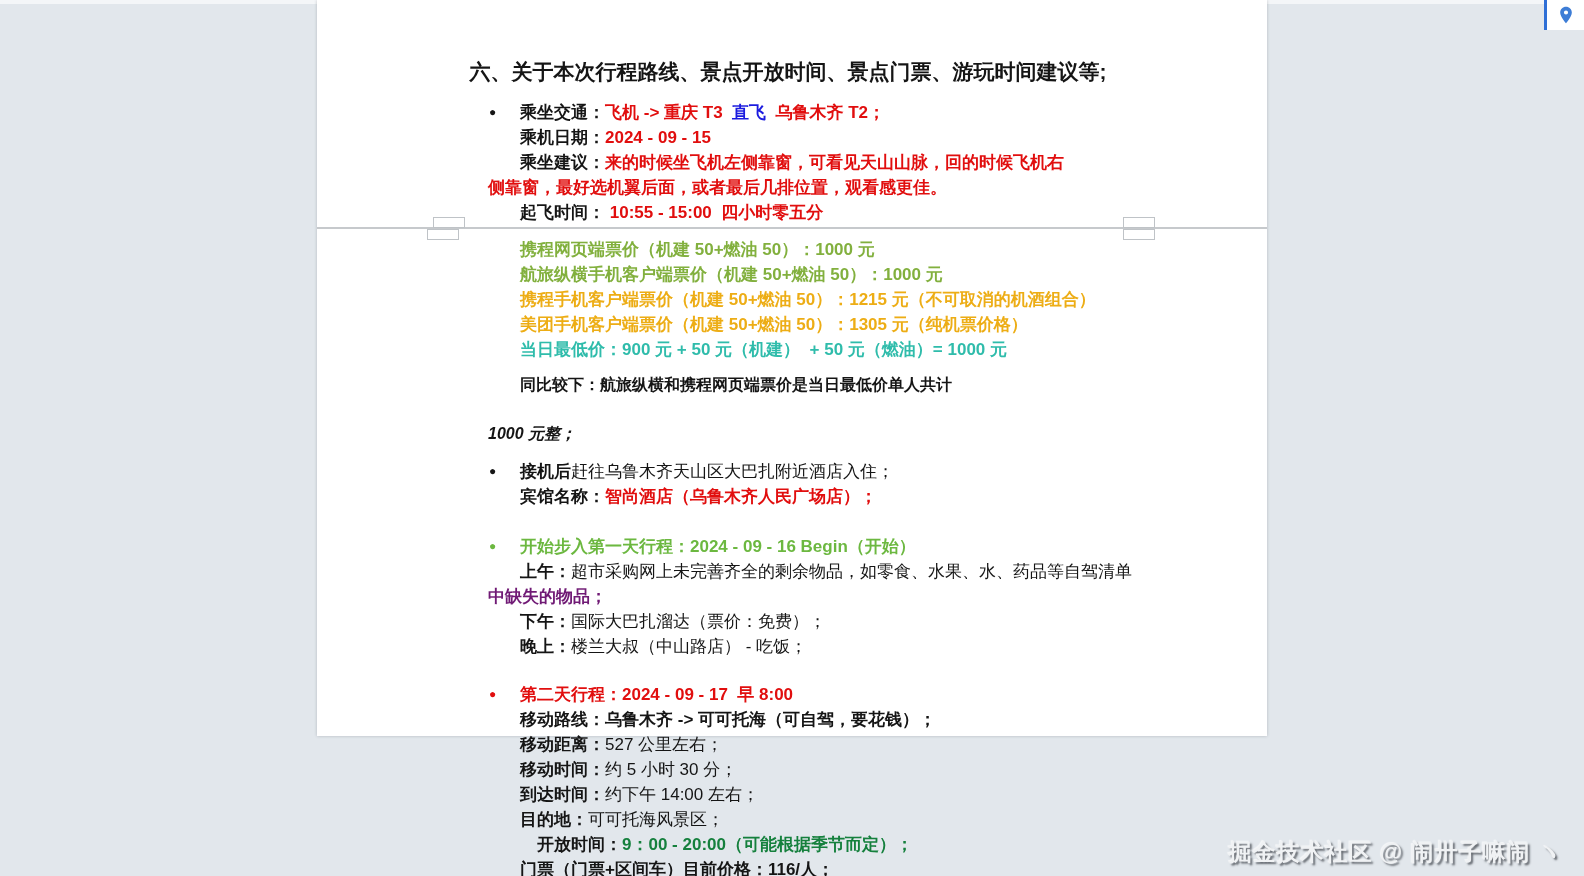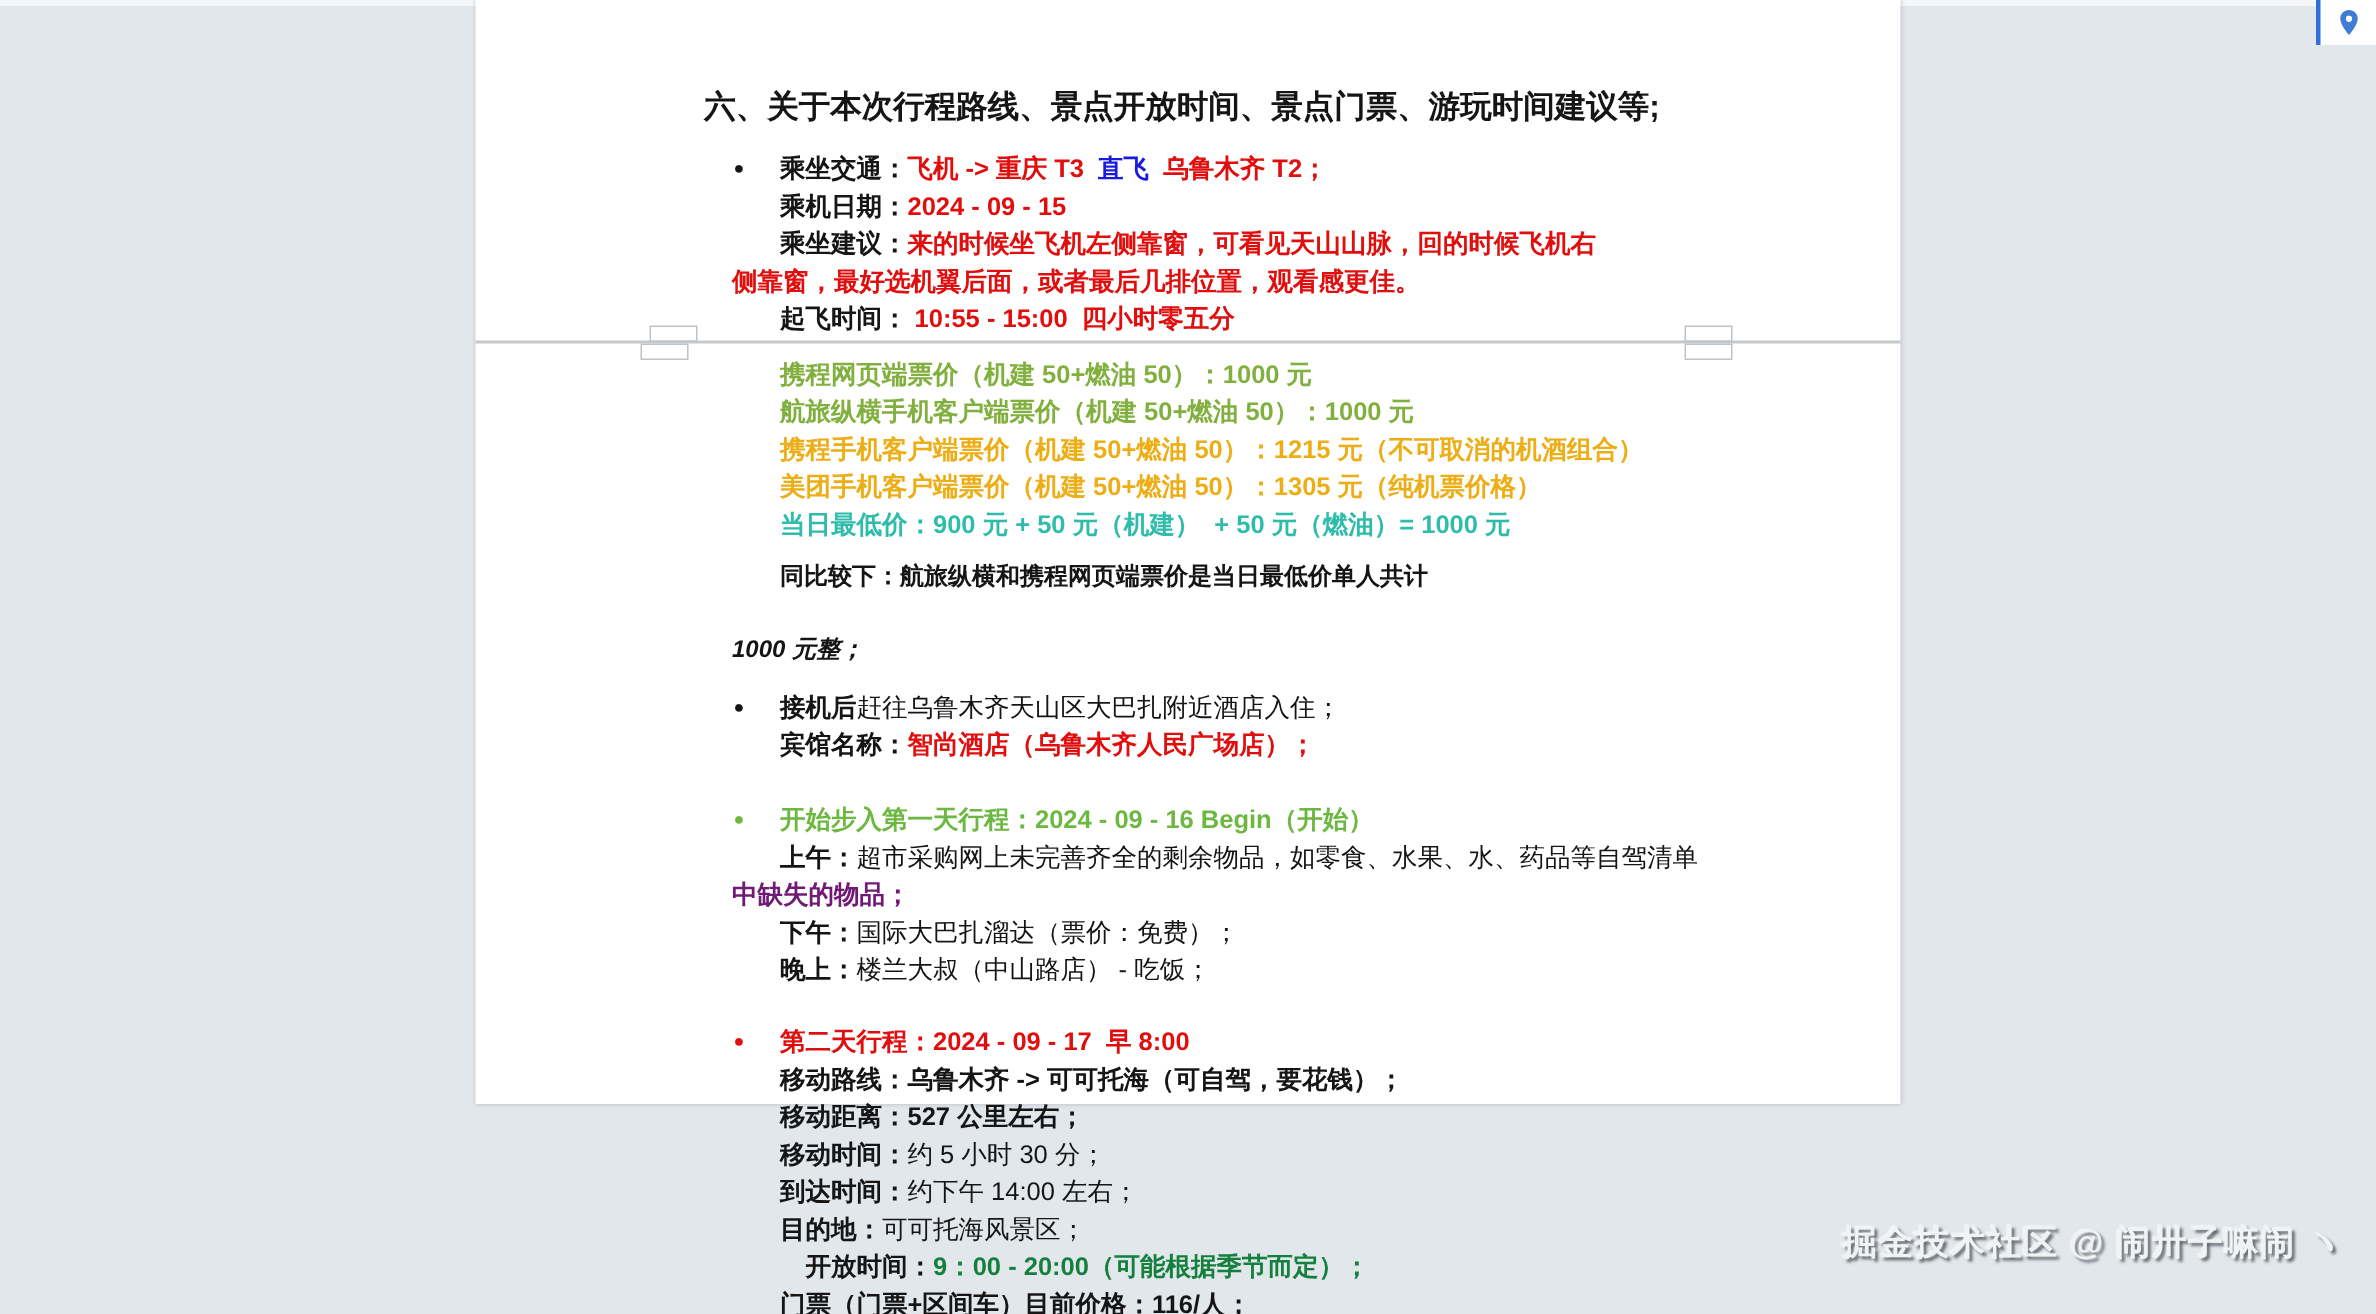--- a/index.html
+++ b/index.html
@@ -41,21 +41,21 @@
   .pb-rb{left:806px;top:229px;width:30px;height:9px;}
   
   .pin-box{
     position:absolute;right:0;top:0;width:37px;height:30px;
     background:#ffffff;border-left:3px solid #2f6fd6;
     display:flex;align-items:center;justify-content:center;cursor:pointer;
   }
   .pin-box svg{display:block;}
   
   .watermark{
-    position:absolute;right:22px;bottom:32px;
+    position:absolute;right:22px;bottom:8px;
     font-size:23px;font-weight:700;letter-spacing:1px;
     color:#f0f2f4;
     text-shadow:2px 2px 2px rgba(80,85,92,.85), -1px -1px 1px rgba(255,255,255,.65);
     white-space:pre;
   }
 </style>
 </head>
 <body>
 
 <div class="desktop">
@@ -79,21 +79,21 @@
         <div class="line t-flow big" style="margin-top: 22px; font-style: italic;"><span style="color: rgb(21, 21, 21);">1000 元整；</span></div>
         <div class="line t-bullet" style="margin-top: 12px;"><span class="bullet" style="color: rgb(21, 21, 21);">●</span><span style="color: rgb(21, 21, 21);">接机后</span><span style="color: rgb(21, 21, 21); font-weight: 400;">赶往乌鲁木齐天山区大巴扎附近酒店入住；</span></div>
         <div class="line t-label"><span style="color: rgb(21, 21, 21);">宾馆名称：</span><span style="color: rgb(225, 14, 14);">智尚酒店（乌鲁木齐人民广场店）；</span></div>
         <div class="line t-bullet" style="margin-top: 25px;"><span class="bullet" style="color: rgb(108, 184, 64);">●</span><span style="color: rgb(108, 184, 64);">开始步入第一天行程：2024 - 09 - 16 Begin（开始）</span></div>
         <div class="line t-label"><span style="color: rgb(21, 21, 21);">上午：</span><span style="color: rgb(21, 21, 21); font-weight: 400;">超市采购网上未完善齐全的剩余物品，如零食、水果、水、药品等自驾清单</span></div>
         <div class="line t-flow"><span style="color: #701a75; font-weight: 700;">中缺失的物品；</span></div>
         <div class="line t-label"><span style="color: rgb(21, 21, 21);">下午：</span><span style="color: rgb(21, 21, 21); font-weight: 400;">国际大巴扎溜达（票价：免费）；</span></div>
         <div class="line t-label"><span style="color: rgb(21, 21, 21);">晚上：</span><span style="color: rgb(21, 21, 21); font-weight: 400;">楼兰大叔（中山路店） - 吃饭；</span></div>
         <div class="line t-bullet" style="margin-top: 23px;"><span class="bullet" style="color: rgb(225, 14, 14);">●</span><span style="color: rgb(225, 14, 14);">第二天行程：2024 - 09 - 17  早 8:00</span></div>
         <div class="line t-label"><span style="color: rgb(21, 21, 21);">移动路线：</span><span style="color: rgb(21, 21, 21);">乌鲁木齐 -&gt; 可可托海（可自驾，要花钱）；</span></div>
-        <div class="line t-label"><span style="color: rgb(21, 21, 21);">移动距离：</span><span style="color: rgb(21, 21, 21); font-weight: 700;">527 公里左右；</span></div>
+        <div class="line t-label"><span style="color: rgb(21, 21, 21);">移动距离：</span><span style="color: rgb(21, 21, 21); font-weight: 400;">527 公里左右；</span></div>
         <div class="line t-label"><span style="color: rgb(21, 21, 21);">移动时间：</span><span style="color: rgb(21, 21, 21); font-weight: 400;">约 5 小时 30 分；</span></div>
         <div class="line t-label"><span style="color: rgb(21, 21, 21);">到达时间：</span><span style="color: rgb(21, 21, 21); font-weight: 400;">约下午 14:00 左右；</span></div>
         <div class="line t-label"><span style="color: rgb(21, 21, 21);">目的地：</span><span style="color: rgb(21, 21, 21); font-weight: 400;">可可托海风景区；</span></div>
         <div class="line t-label"><span style="color: rgb(21, 21, 21); margin-left: 17px;">开放时间：</span><span style="color: #15803d; font-weight: 700;">9：00 - 20:00（可能根据季节而定）；</span></div>
         <div class="line t-label"><span style="color: rgb(21, 21, 21);">门票（门票+区间车）目前价格：</span><span style="color: rgb(21, 21, 21);">116/人；</span></div>
       </div>
 
     <div class="pb-line"></div>
     <div class="pb-marker pb-lt"></div>
     <div class="pb-marker pb-lb"></div>

